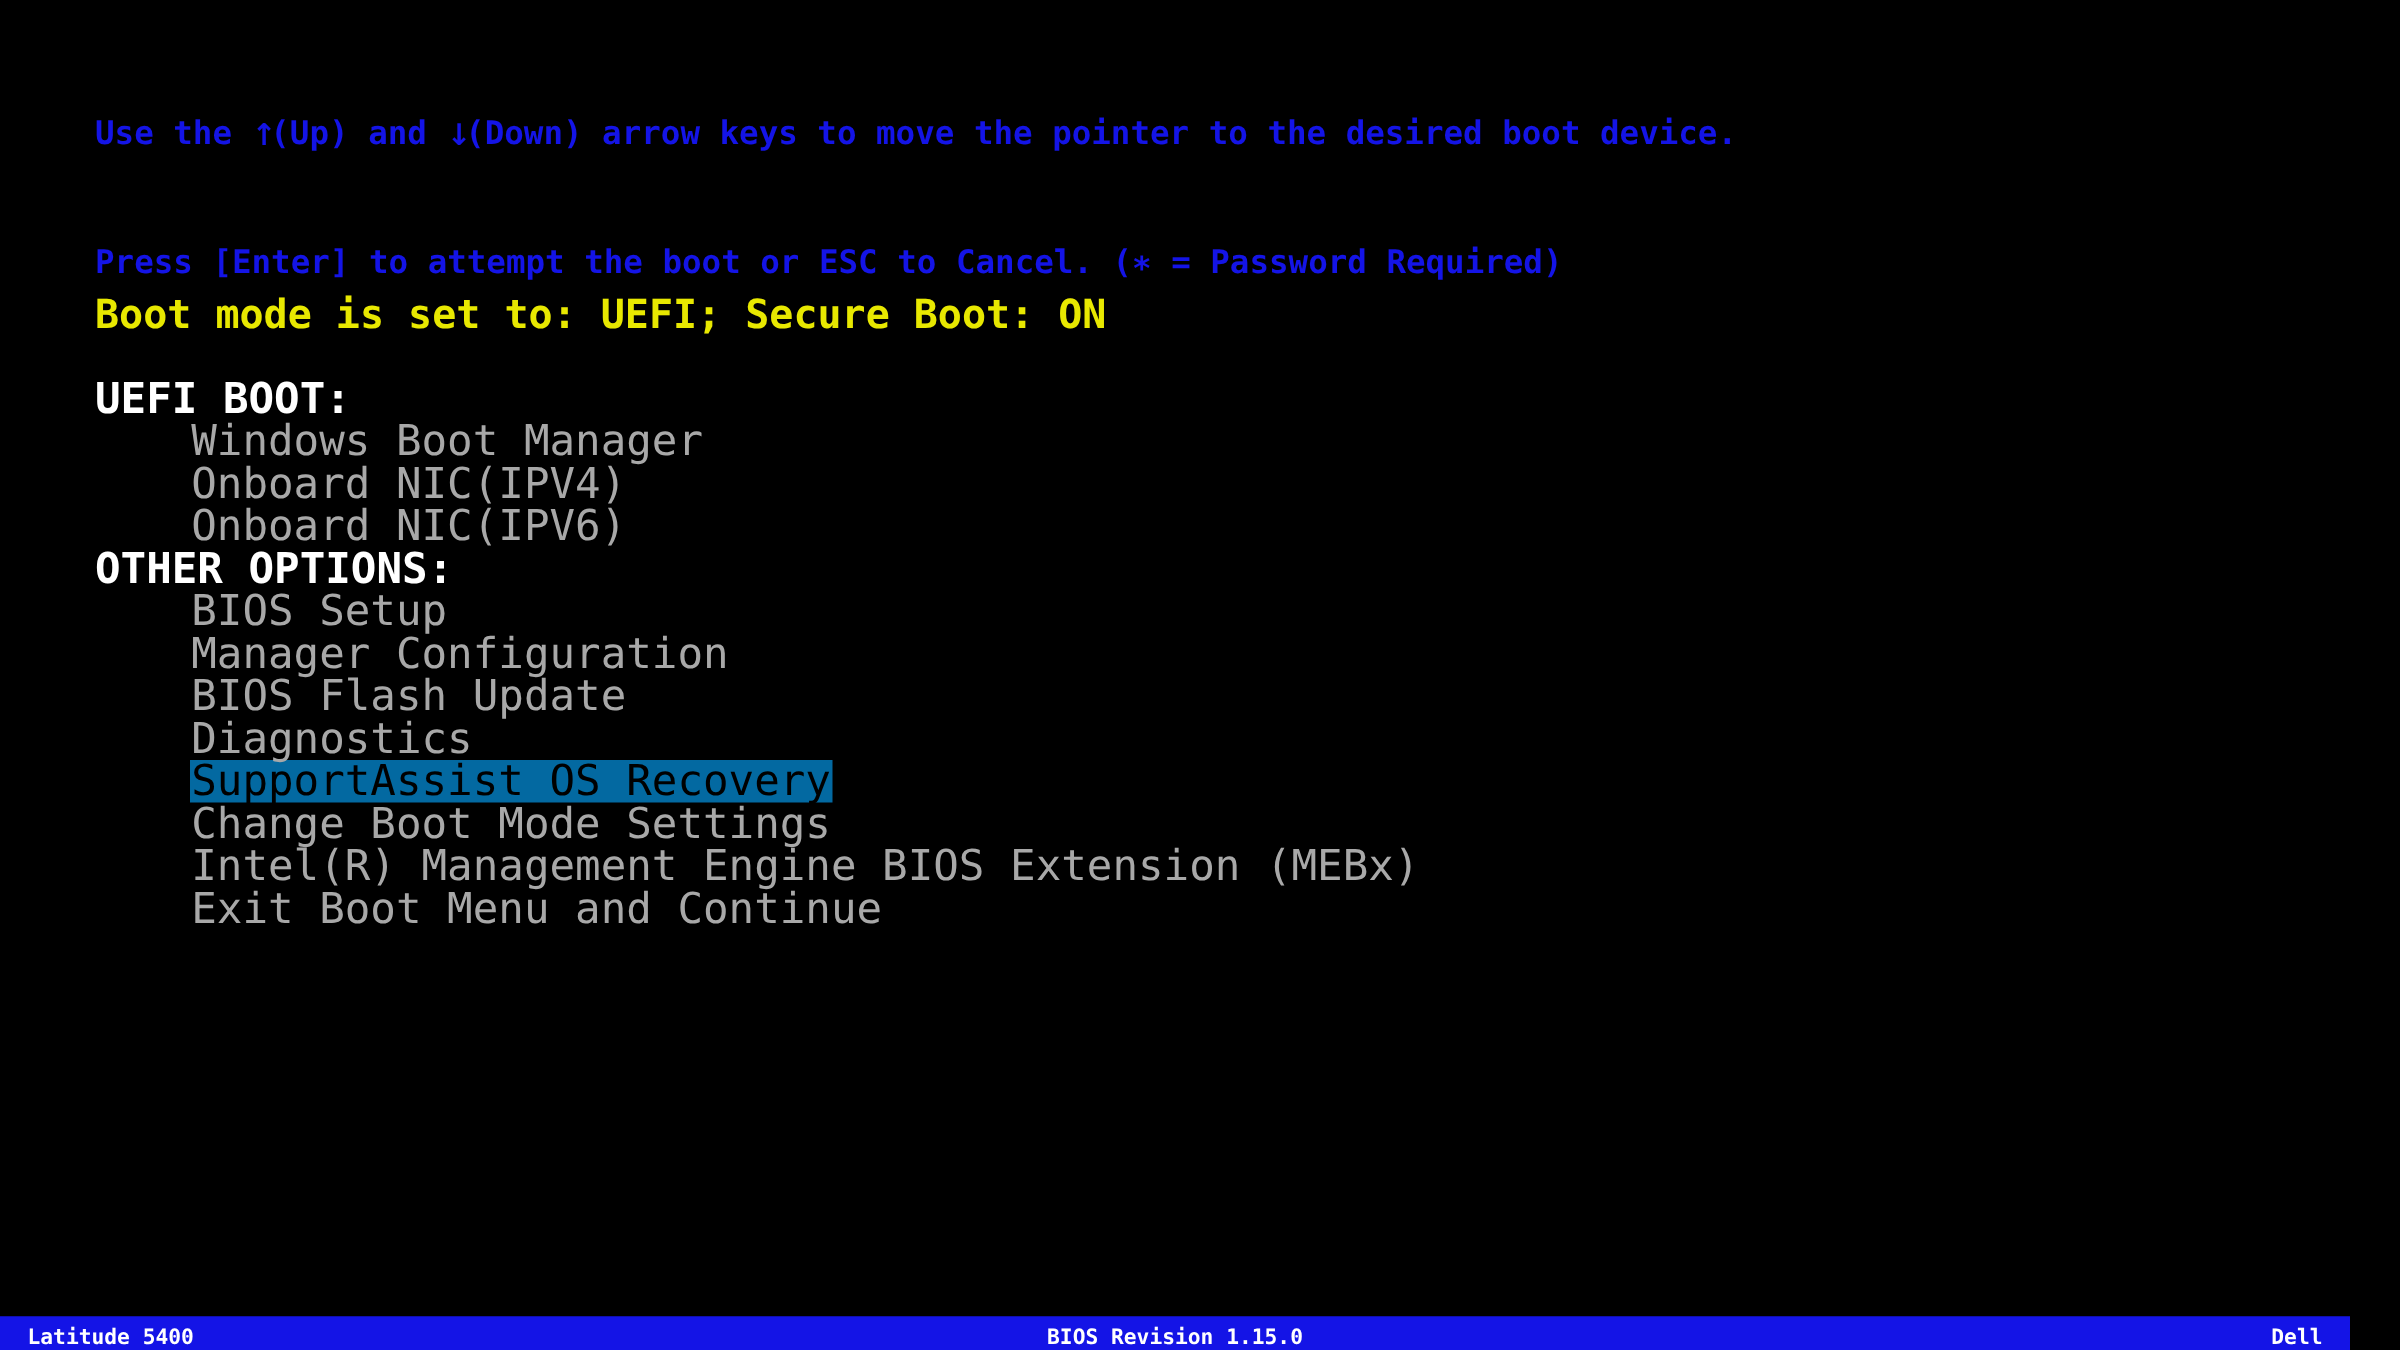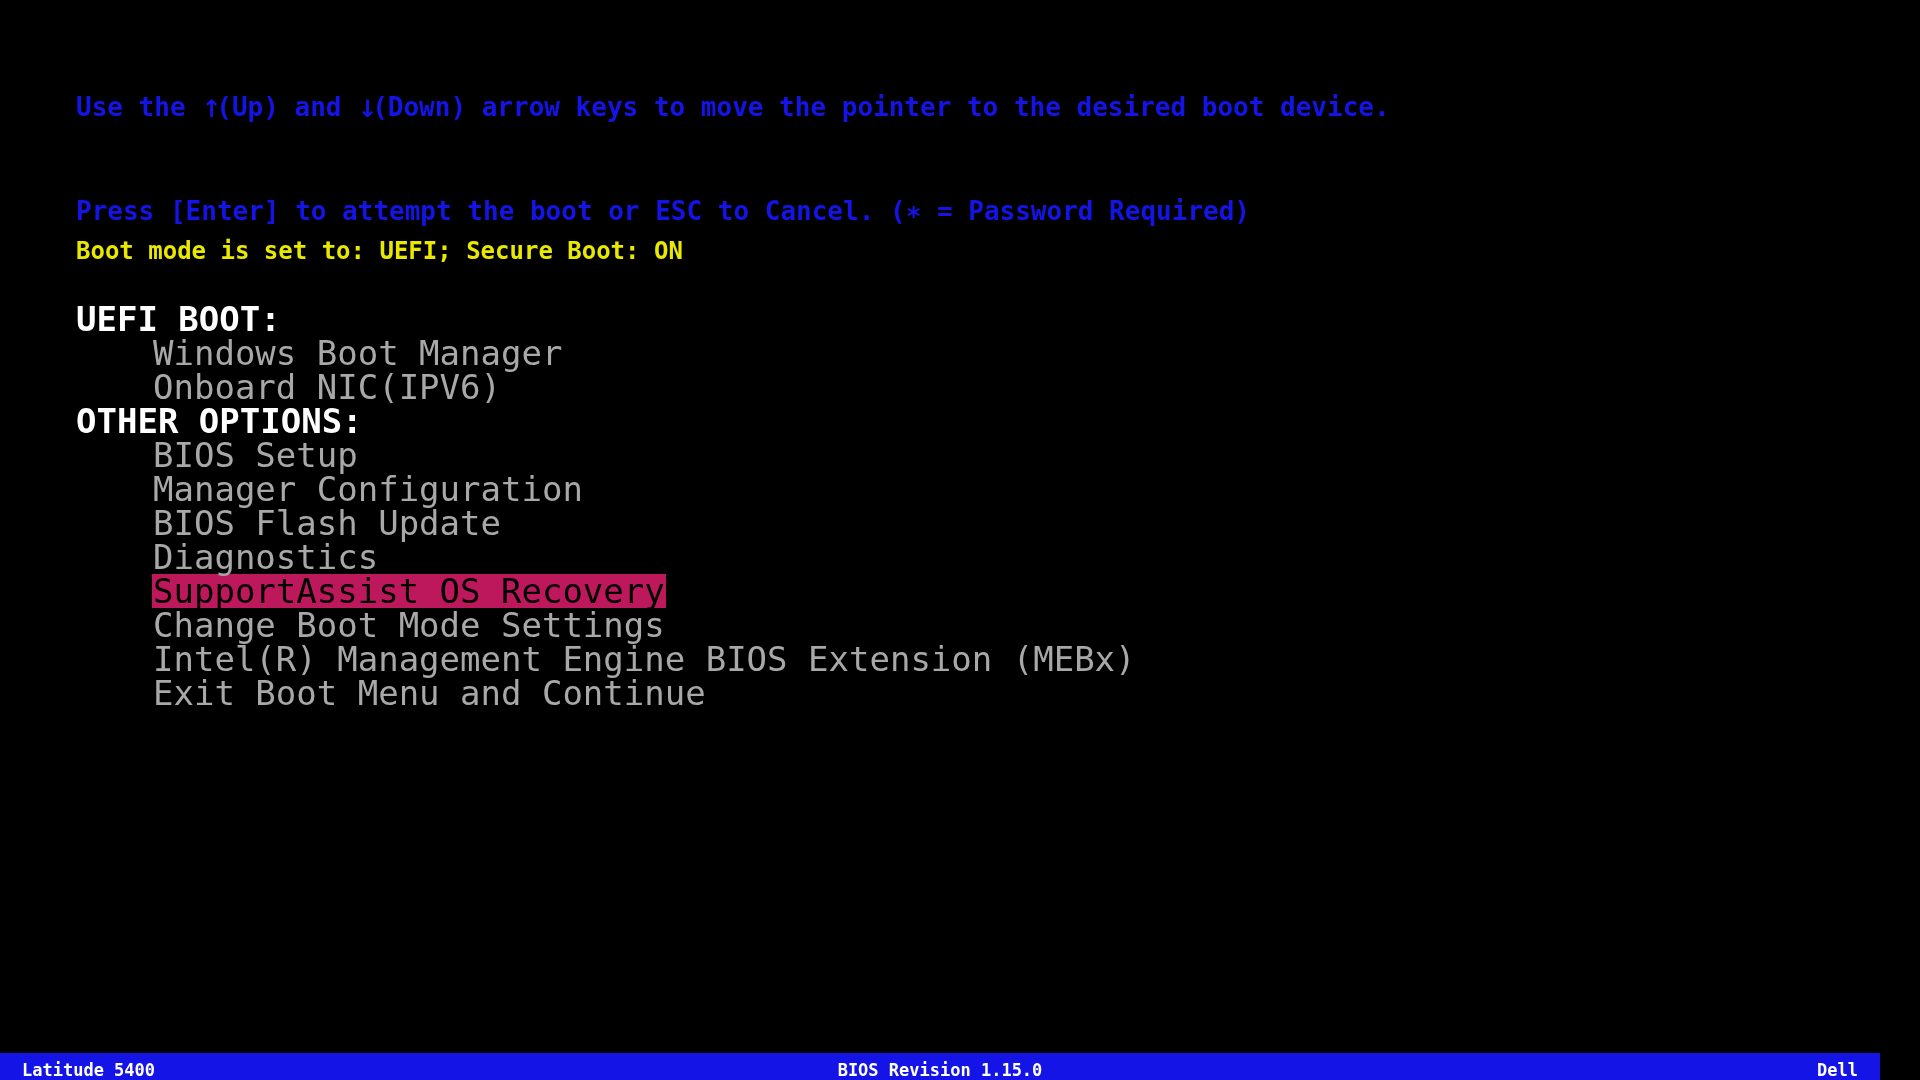--- a/index.html
+++ b/index.html
@@ -49,21 +49,21 @@
     text-align: center;
     vertical-align: -1px;
   }
 
   
   .bootmode {
     position: absolute;
     left: 76px;
     top: 218px;
     color: #E8E800;
-    font-size: 24px;
+    font-size: 32px;
     line-height: 34px;
     white-space: pre;
     font-weight: bold;
     text-align: right;
   }
 
   
   .menu {
     position: absolute;
     left: 76px;
@@ -81,21 +81,21 @@
   .menu-item {
     color: #A8A8A8;
     white-space: pre;
     margin-left: 76px;
     height: 34px;
     line-height: 34px;
     width: max-content;
     padding: 0 1px;
   }
   .menu-item.selected {
-    background: #be185d;
+    background: #0369a1;
     color: #000000;
   }
 
   
   .statusbar {
     position: absolute;
     left: 0px;
     top: 1037px;
     width: 1880px;
     height: 34px;
@@ -137,20 +137,21 @@
     <span class="instr-line"><span>Use the </span><span class="arrow-glyph">↑</span><span>(Up) and </span><span class="arrow-glyph">↓</span><span>(Down) arrow keys to move the pointer to the desired boot device.</span></span>
     <span class="instr-line">Press [Enter] to attempt the boot or ESC to Cancel. (∗ = Password Required)</span>
   </div>
 
   <div class="bootmode">Boot mode is set to: UEFI; Secure Boot: ON</div>
 
   <div class="menu">
 
     <div class="group-header">UEFI BOOT:</div>
     <div class="menu-item">Windows Boot Manager</div>
+    <div class="menu-item">Onboard NIC(IPV4)</div>
     <div class="menu-item">Onboard NIC(IPV6)</div>
 
     <div class="group-header">OTHER OPTIONS:</div>
     <div class="menu-item">BIOS Setup</div>
     <div class="menu-item">Manager Configuration</div>
     <div class="menu-item">BIOS Flash Update</div>
     <div class="menu-item">Diagnostics</div>
     <div class="menu-item selected">SupportAssist OS Recovery</div>
     <div class="menu-item">Change Boot Mode Settings</div>
     <div class="menu-item">Intel(R) Management Engine BIOS Extension (MEBx)</div>

